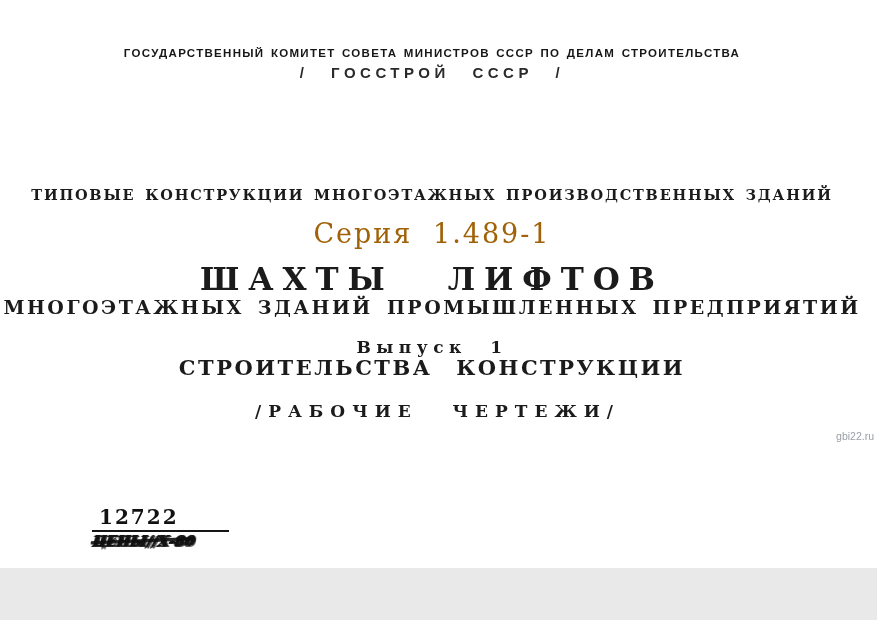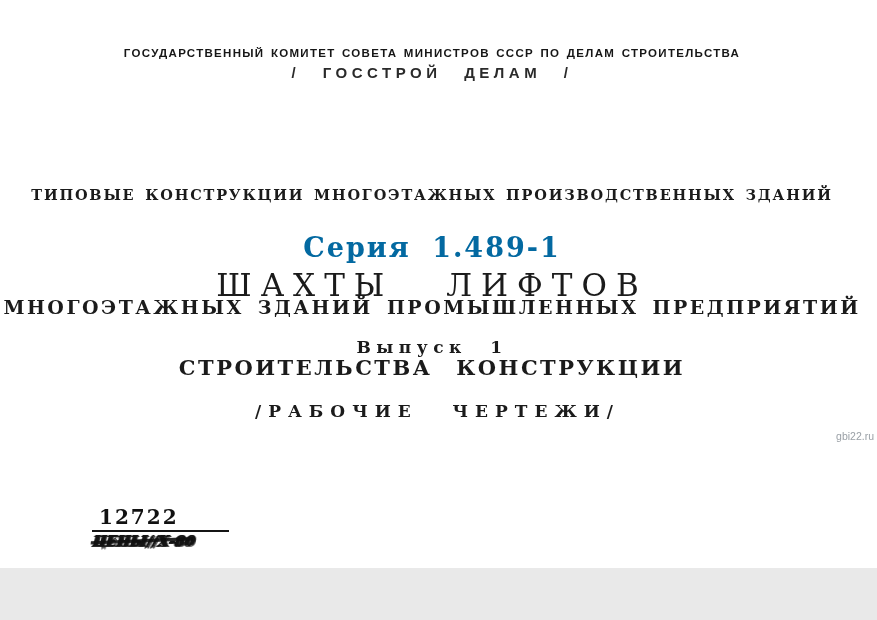--- a/index.html
+++ b/index.html
@@ -50,30 +50,30 @@
     word-spacing: 4px;
   }
   .series-group-line {
     top: 186px;
     font-weight: bold;
     font-size: 14.5px;
     letter-spacing: 1.8px;
     word-spacing: 3px;
   }
   .series-line {
-    top: 232px;
-    font-weight: bold;
+    top: 218px;
+    font-weight: normal;
     font-size: 27px;
     letter-spacing: 2px;
     word-spacing: 10px;
-    color: #0369a1;
+    color: #a16207;
   }
   .title-line {
-    top: 267px;
-    font-weight: normal;
+    top: 261px;
+    font-weight: bold;
     font-size: 31px;
     letter-spacing: 9px;
     word-spacing: 34px;
   }
   .title-sub-line {
     top: 296px;
     font-weight: bold;
     font-size: 19px;
     letter-spacing: 2.5px;
     word-spacing: 5px;
@@ -153,21 +153,21 @@
     color: #9aa0a6;
   }
 </style>
 </head>
 <body>
 
 <div class="page">
 
   <div class="cline org-line">ГОСУДАРСТВЕННЫЙ КОМИТЕТ СОВЕТА МИНИСТРОВ СССР ПО ДЕЛАМ СТРОИТЕЛЬСТВА</div>
 
-  <div class="cline org-abbr-line">/ ГОССТРОЙ ДЕЛАМ /</div>
+  <div class="cline org-abbr-line">/ ГОССТРОЙ СССР /</div>
 
 
   <div class="cline series-group-line">ТИПОВЫЕ КОНСТРУКЦИИ МНОГОЭТАЖНЫХ ПРОИЗВОДСТВЕННЫХ ЗДАНИЙ</div>
 
   <div class="cline series-line">Серия 1.489-1</div>
 
   <div class="cline title-line">ШАХТЫ ЛИФТОВ</div>
 
   <div class="cline title-sub-line">МНОГОЭТАЖНЫХ ЗДАНИЙ ПРОМЫШЛЕННЫХ ПРЕДПРИЯТИЙ</div>
 

